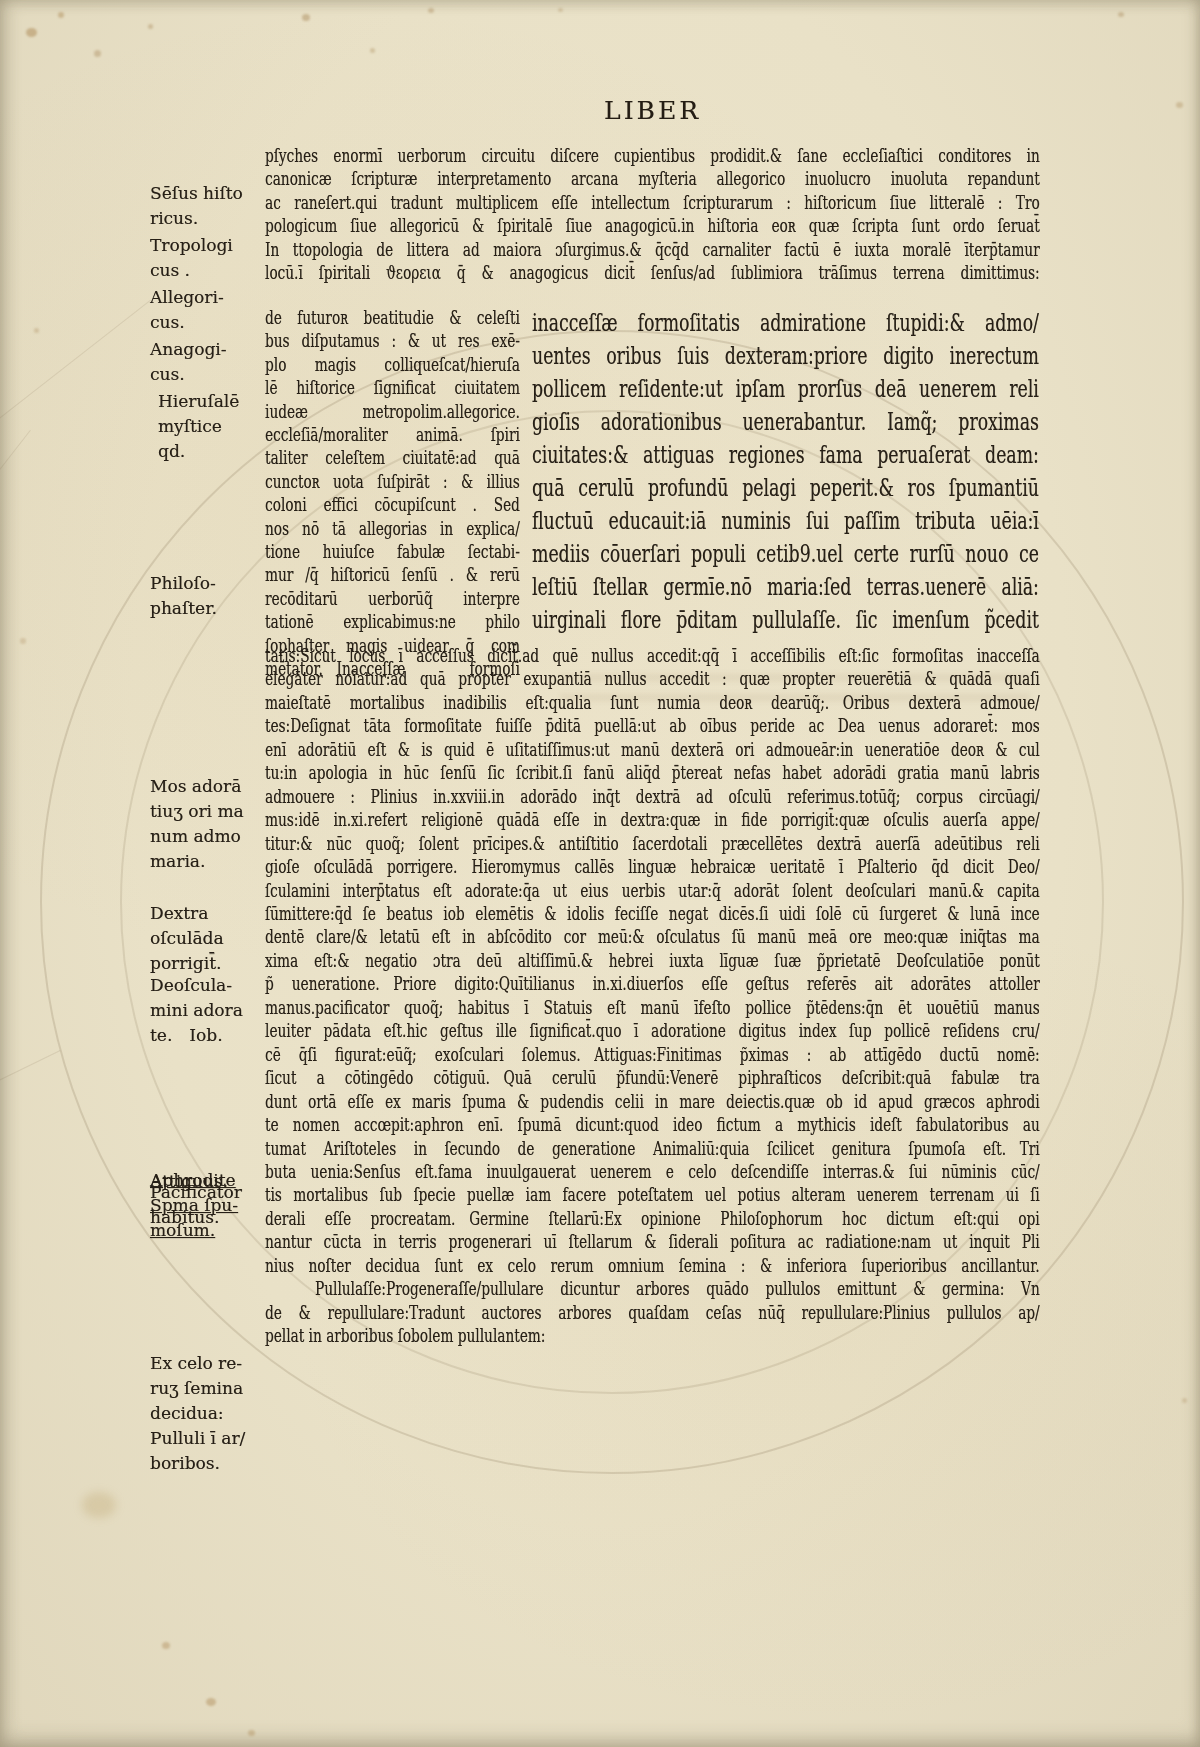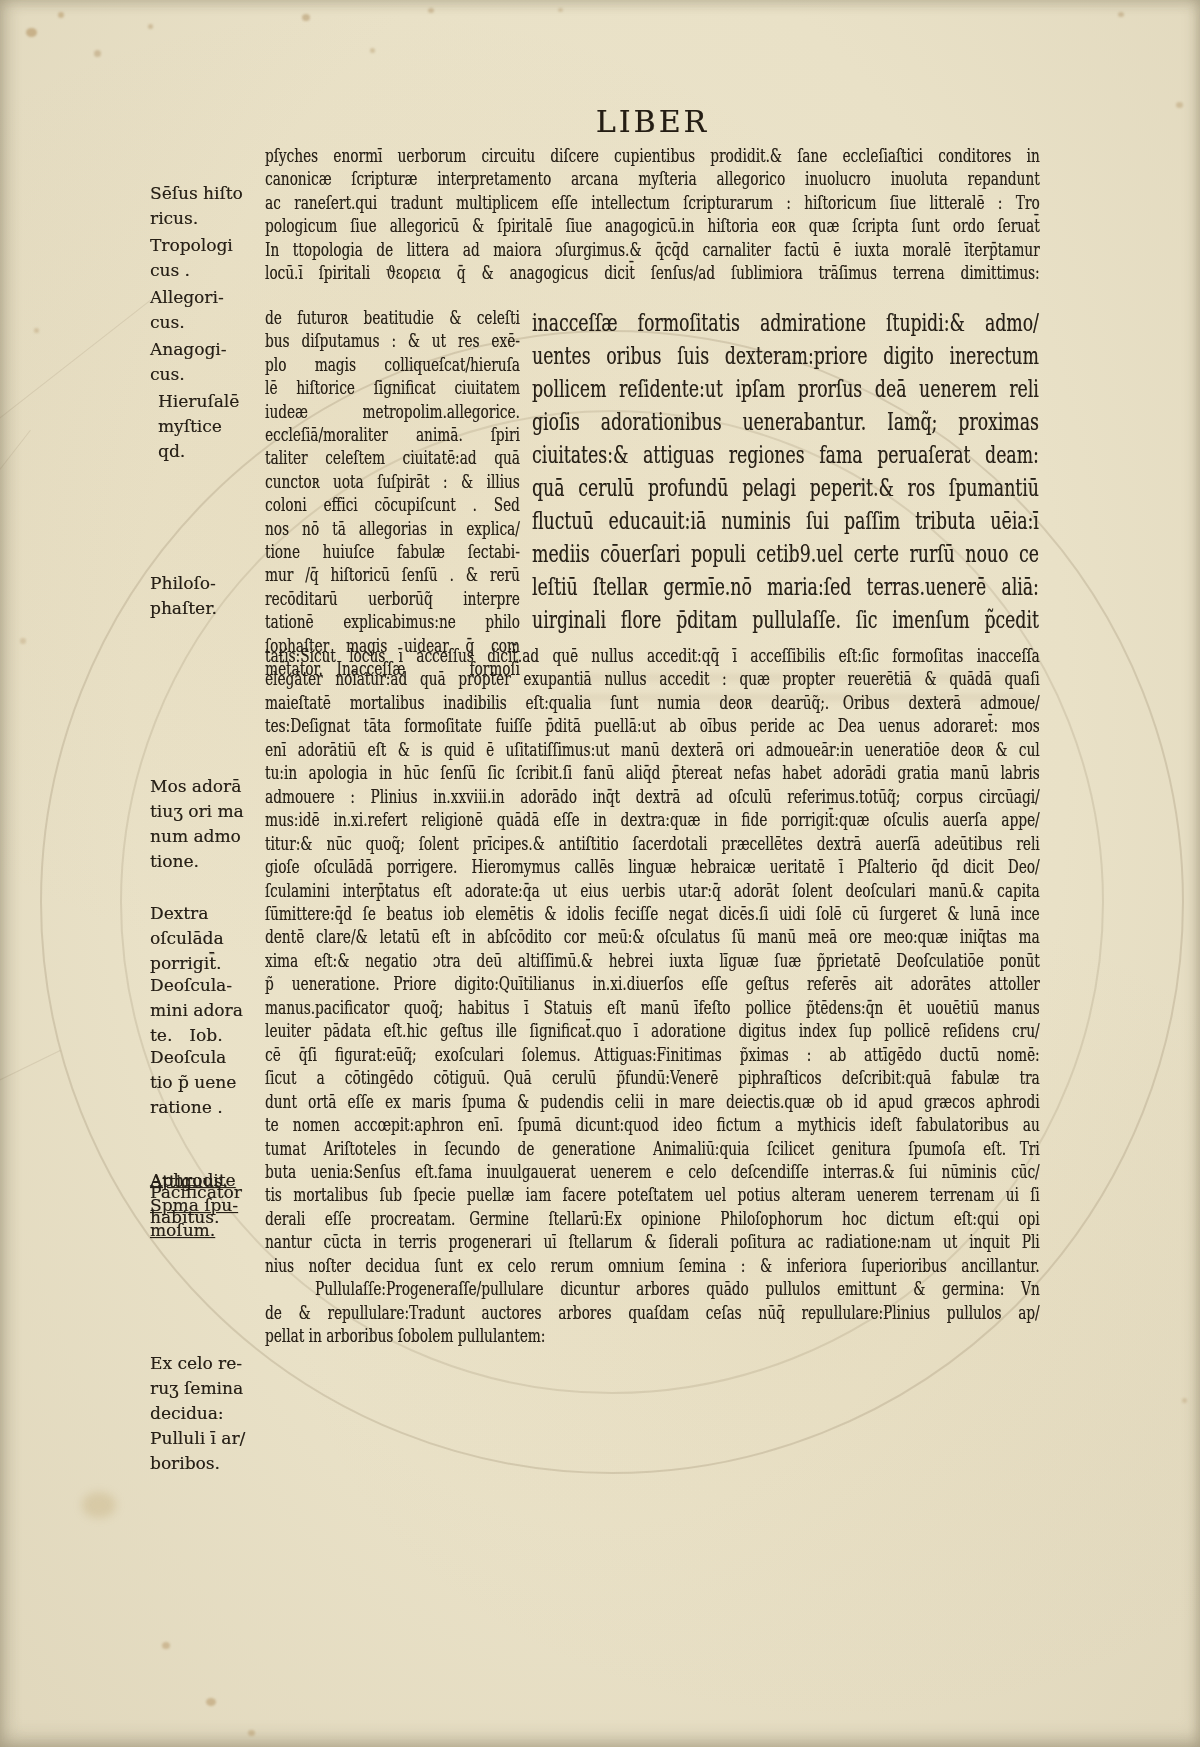--- a/index.html
+++ b/index.html
@@ -7,22 +7,22 @@
     position:relative;width:1200px;height:1747px;overflow:hidden;
     background:
       radial-gradient(ellipse 900px 700px at 30% 28%, rgba(200,170,110,0.07), rgba(0,0,0,0) 70%),
       radial-gradient(ellipse 800px 600px at 70% 75%, rgba(190,160,100,0.06), rgba(0,0,0,0) 70%),
       radial-gradient(ellipse at 50% 42%, #ece4cb 0%, #e9e1c7 55%, #e0d7bc 100%);
     box-shadow: inset 0 -8px 18px rgba(95,85,60,0.25), inset 8px 0 16px rgba(95,85,60,0.14), inset -4px 0 10px rgba(95,85,60,0.10), inset 0 6px 12px rgba(95,85,60,0.10);
     font-family:"DejaVu Serif", serif;
     color:#261f16;
   }
   .hdr{
-    position:absolute;left:265px;top:104px;width:775px;text-align:center;
-    font-size:30px;letter-spacing:3px;color:#241d14;
+    position:absolute;left:265px;top:96px;width:775px;text-align:center;
+    font-size:25px;letter-spacing:3px;color:#241d14;
     text-shadow:0.3px 0.3px 0.4px rgba(36,29,20,0.55);
   }
   .block{position:absolute;}
   .scale{transform:scaleX(0.72);transform-origin:0 0;}
   .line{
     text-align:justify;text-align-last:justify;white-space:nowrap;
     text-shadow:0.25px 0.25px 0.35px rgba(38,31,23,0.5);
   }
   .flush{text-align-last:left;}
   #top-block .line, #commentary .line{font-size:19px;line-height:23.45px;}
@@ -187,36 +187,31 @@
       <div class="line">qd.</div>
     </div>
   <div class="margin-note" style="top:571px;">
       <div class="line">Philoſo-</div>
       <div class="line">phaſter.</div>
     </div>
   <div class="margin-note" style="top:774px;">
       <div class="line">Mos adorā</div>
       <div class="line">tiuʒ ori ma</div>
       <div class="line">num admo</div>
-      <div class="line">tione.</div>
+      <div class="line">maria.</div>
     </div>
   <div class="margin-note" style="top:973px;">
       <div class="line">Deoſcula-</div>
       <div class="line">mini adora</div>
       <div class="line">te.  Iob.</div>
     </div>
   <div class="margin-note" style="top:901px;">
       <div class="line">Dextra</div>
       <div class="line">oſculāda</div>
       <div class="line">porrigit̄.</div>
-    </div>
-  <div class="margin-note" style="top:1045px;">
-      <div class="line">Deoſcula</div>
-      <div class="line">tio p̃ uene</div>
-      <div class="line">ratione .</div>
     </div>
   <div class="margin-note" style="top:1180px;">
       <div class="line">Pacificator</div>
       <div class="line">habitus.</div>
     </div>
   <div class="margin-note" style="top:1169px;">
       <div class="line">Attiguus.</div>
     </div>
   <div class="margin-note" style="top:1168px;text-decoration:underline;">
       <div class="line">Aphrodite</div>

